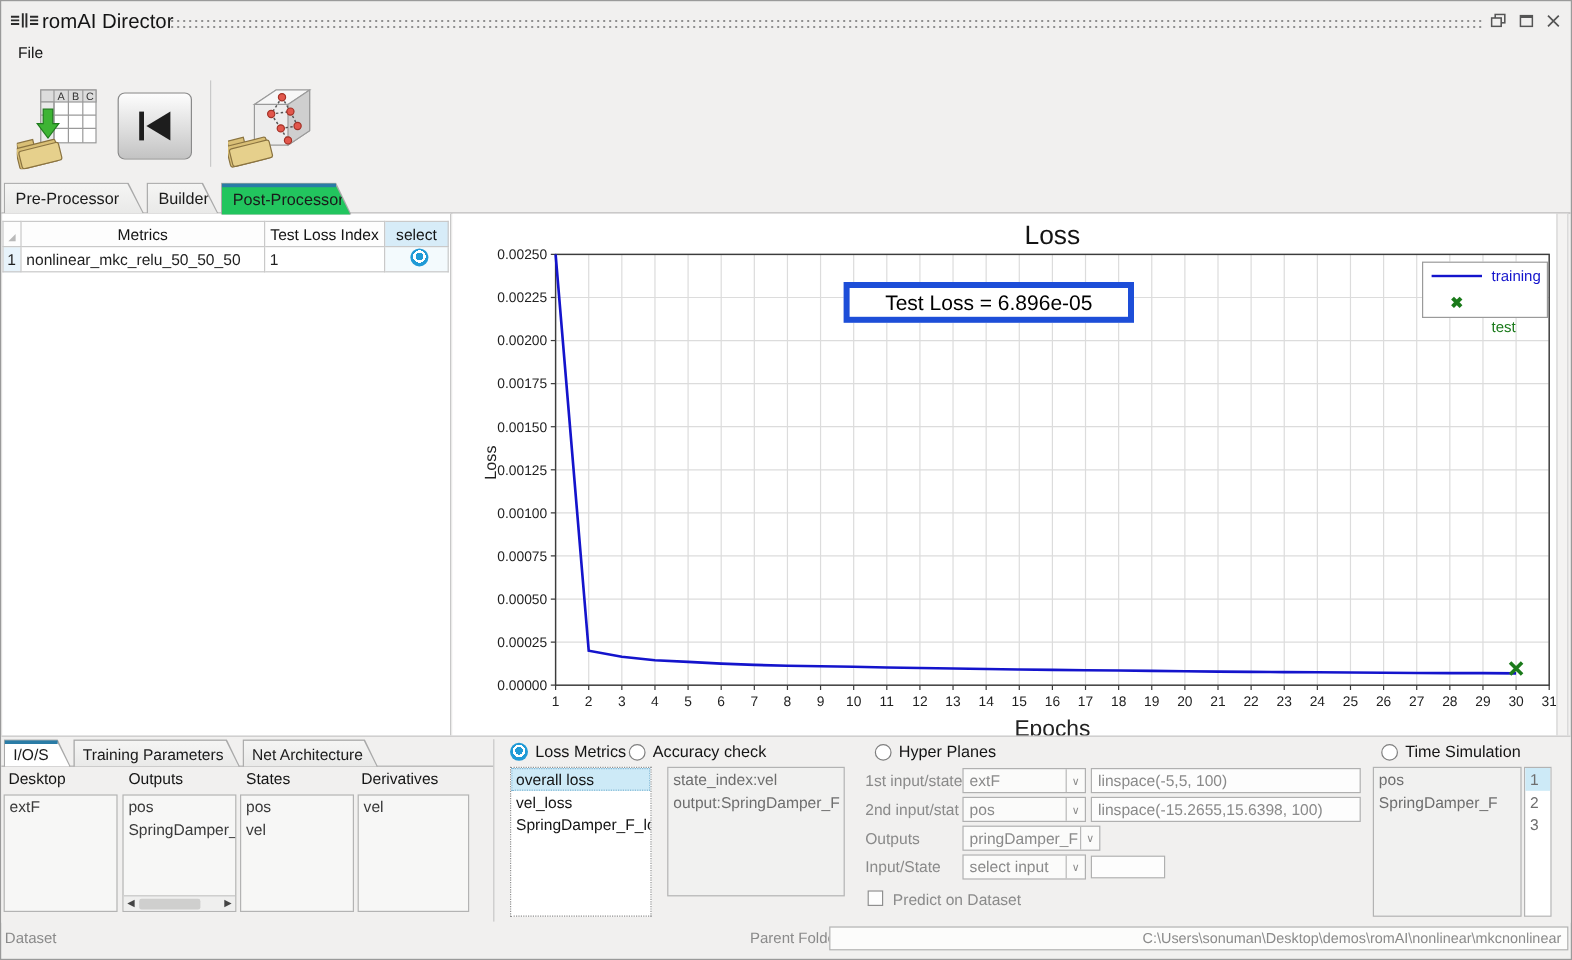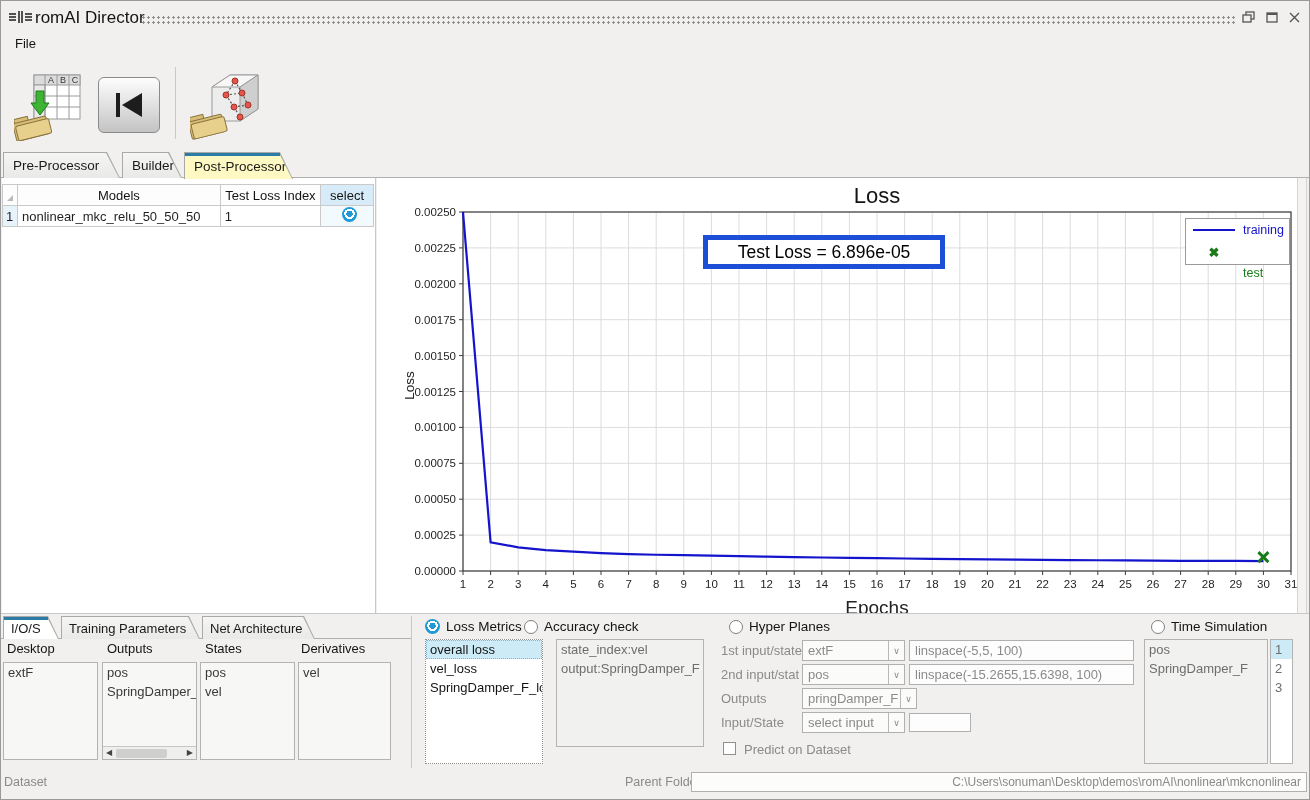--- a/index.html
+++ b/index.html
@@ -31,21 +31,21 @@
   
   .tabbar { position:absolute; left:0; top:151px; width:100%; height:26px; }
   .tabbar .baseline { position:absolute; left:0; bottom:0; width:100%; height:1px; background:#b0b0b0; }
   .tab { position:absolute; top:0; height:26px; }
   .tab .shape { position:absolute; inset:0; background:#a9a9a9;
     clip-path: polygon(0 0, calc(100% - 13px) 0, 100% 100%, 0 100%); }
   .tab .inner { position:absolute; left:1px; top:1px; right:1px; bottom:0; background:linear-gradient(#f5f5f4,#e9e9e8);
     clip-path: polygon(0 0, calc(100% - 13px) 0, 100% 100%, 0 100%);
     display:flex; align-items:center; padding-left:9px; font-size:13.5px; color:#1a1a1a; }
   .tab.active { height:27px; z-index:2; }
-  .tab.active .inner { background:#fef9c3; }
+  .tab.active .inner { background:#22c55e; }
   .tab.active .accent { position:absolute; left:1px; top:1px; width:calc(100% - 14px); height:3px; background:#2a7ca6; z-index:3; }
 
   
   .left-panel { position:absolute; left:1px; top:177px; width:374px; height:435px; background:#fff; border-right:1px solid #c8c8c8; }
   .chart-panel { position:absolute; left:376px; top:177px; width:920px; height:435px; background:#fff; }
   .right-strip { position:absolute; left:1296px; top:177px; width:10px; height:435px; background:#f4f3f2; border-left:1px solid #d4d4d4; border-right:1px solid #d4d4d4; }
 
   
   .mtable { position:absolute; left:0; top:6px; width:372px; border-collapse:collapse; font-size:13px; }
   .mtable th, .mtable td { border:1px solid #c9c9c9; height:21px; font-weight:normal; }
@@ -236,21 +236,21 @@
         <div class="inner">Post-Processor</div>
         <div class="accent"></div>
     </div>
   </div>
 
   <div class="left-panel">
     <table class="mtable">
       <tbody>
           <tr>
         <th class="numcol"><span class="corner-tri"></span></th>
-        <th style="width:203px;">Models</th>
+        <th style="width:203px;">Metrics</th>
         <th style="width:101px;">Test Loss Index</th>
         <th class="selcol">select</th>
       </tr>
       <tr>
         <td class="numcell">1</td>
         <td>nonlinear_mkc_relu_50_50_50</td>
         <td>1</td>
         <td class="selcell" style="text-align:center;"><span class="radio-on"></span></td>
       </tr>
     </tbody>

